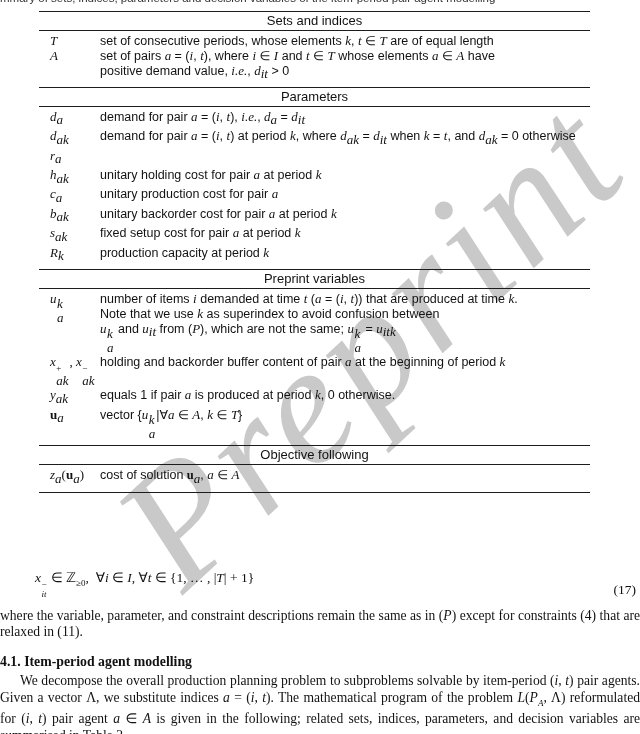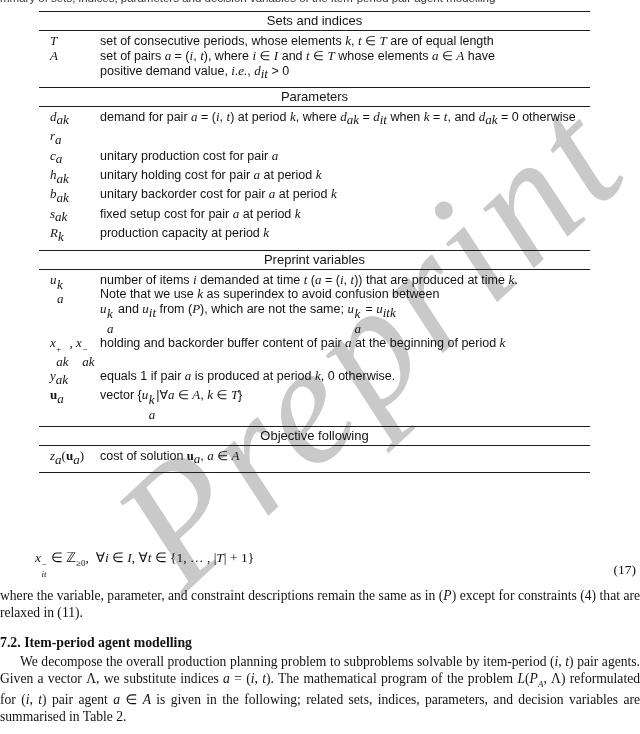--- a/index.html
+++ b/index.html
@@ -84,33 +84,37 @@
         </div>
         <div class="trow">
           <span class="sym"><i>A</i></span>
           <span class="desc">set of pairs <i>a</i> = (<i>i</i>, <i>t</i>), where <i>i</i> ∈ <i>I</i> and <i>t</i> ∈ <i>T</i> whose elements <i>a</i> ∈ <i>A</i> have<br>positive demand value, <i>i.e.</i>, <i>d</i><sub><i>it</i></sub> &gt; 0</span>
         </div>
       </div>
 
       <div class="thead">Parameters</div>
       <div class="tb">
         <div class="trow">
+          <span class="sym"><i>d</i><sub><i>a</i></sub></span>
+          <span class="desc">demand for pair <i>a</i> = (<i>i</i>, <i>t</i>), <i>i.e.</i>, <i>d</i><sub><i>a</i></sub> = <i>d</i><sub><i>it</i></sub></span>
+        </div>
+        <div class="trow">
           <span class="sym"><i>d</i><sub><i>ak</i></sub></span>
           <span class="desc">demand for pair <i>a</i> = (<i>i</i>, <i>t</i>) at period <i>k</i>, where <i>d</i><sub><i>ak</i></sub> = <i>d</i><sub><i>it</i></sub> when <i>k</i> = <i>t</i>, and <i>d</i><sub><i>ak</i></sub> = 0 otherwise</span>
         </div>
         <div class="trow">
           <span class="sym"><i>r</i><sub><i>a</i></sub></span>
         </div>
         <div class="trow">
+          <span class="sym"><i>h</i><sub><i>ak</i></sub></span>
+          <span class="desc">unitary holding cost for pair <i>a</i> at period <i>k</i></span>
+        </div>
+        <div class="trow">
           <span class="sym"><i>c</i><sub><i>a</i></sub></span>
           <span class="desc">unitary production cost for pair <i>a</i></span>
-        </div>
-        <div class="trow">
-          <span class="sym"><i>h</i><sub><i>ak</i></sub></span>
-          <span class="desc">unitary holding cost for pair <i>a</i> at period <i>k</i></span>
         </div>
         <div class="trow">
           <span class="sym"><i>b</i><sub><i>ak</i></sub></span>
           <span class="desc">unitary backorder cost for pair <i>a</i> at period <i>k</i></span>
         </div>
         <div class="trow">
           <span class="sym"><i>s</i><sub><i>ak</i></sub></span>
           <span class="desc">fixed setup cost for pair <i>a</i> at period <i>k</i></span>
         </div>
         <div class="trow">
@@ -170,18 +174,18 @@
     <div class="eqrow eq17">
       <span class="math"><i>x</i><span class="ss">
             <sup>−</sup>
             <sub><i>it</i></sub>
           </span> ∈ ℤ<sub>≥0</sub>,&nbsp; ∀<i>i</i> ∈ <i>I</i>, ∀<i>t</i> ∈ {1, … , |<i>T</i>| + 1}</span>
       <span class="eqlabel">(17)</span>
     </div>
 
     <p class="body-par">where the variable, parameter, and constraint descriptions remain the same as in (<i>P</i>) except for constraints (4) that are relaxed in (11).</p>
 
-    <h3 class="subheading">7.2. Item-period agent modelling</h3>
+    <h3 class="subheading">4.1. Item-period agent modelling</h3>
 
     <p class="body-par indent">We decompose the overall production planning problem to subproblems solvable by item-period (<i>i</i>, <i>t</i>) pair agents. Given a vector Λ, we substitute indices <i>a</i> = (<i>i</i>, <i>t</i>). The mathematical program of the problem <i>L</i>(<i>P</i><sub><i>A</i></sub>, Λ) reformulated for (<i>i</i>, <i>t</i>) pair agent <i>a</i> ∈ <i>A</i> is given in the following; related sets, indices, parameters, and decision variables are summarised in Table 2.</p>
 
   </div>
 </div>
 
 </body></html>

